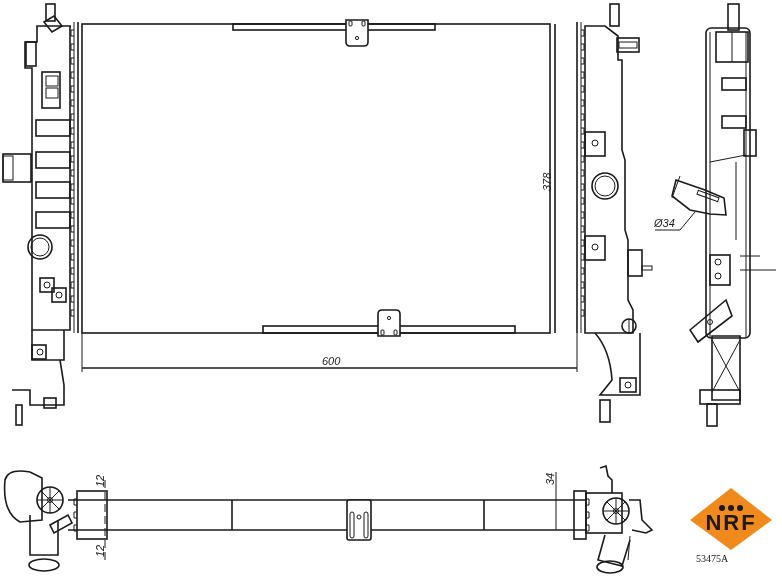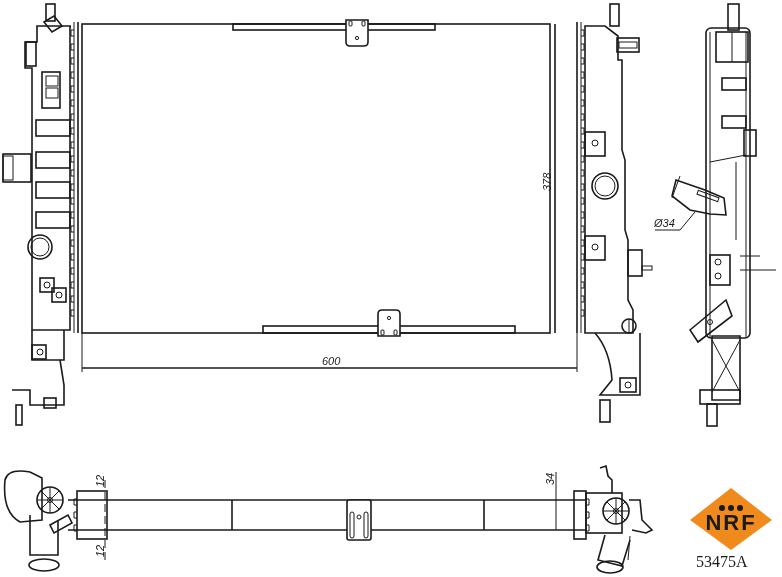--- a/index.html
+++ b/index.html
@@ -2,21 +2,21 @@
 <html><head>
 <meta charset="utf-8">
 <style>
   html, body { margin: 0; padding: 0; background: #ffffff; }
   body { width: 782px; height: 577px; position: relative; overflow: hidden; font-family: "Liberation Sans", sans-serif; }
   svg { position: absolute; left: 0; top: 0; }
   .ln { fill: none; stroke: #1a1a1a; stroke-width: 1.6; }
   .thin { fill: none; stroke: #1a1a1a; stroke-width: 1; }
   .fillw { fill: #ffffff; stroke: #1a1a1a; stroke-width: 1.6; }
   .dimtxt { font-family: "Liberation Sans", sans-serif; font-style: italic; font-size: 11px; fill: #1a1a1a; }
-  .partno { position: absolute; left: 696px; top: 553px; font-family: "Liberation Serif", serif; font-size: 16px; color: #1a1a1a; }
+  .partno { position: absolute; left: 696px; top: 553px; font-family: "Liberation Serif", serif; font-size: 10px; color: #1a1a1a; }
   .logo { position: absolute; left: 686px; top: 488px; width: 90px; height: 62px; }
 </style>
 </head>
 <body>
 
 <svg width="782" height="577" viewBox="0 0 782 577">
 
   <g>
 
     <rect class="ln" x="82" y="24" width="468" height="309"></rect>

